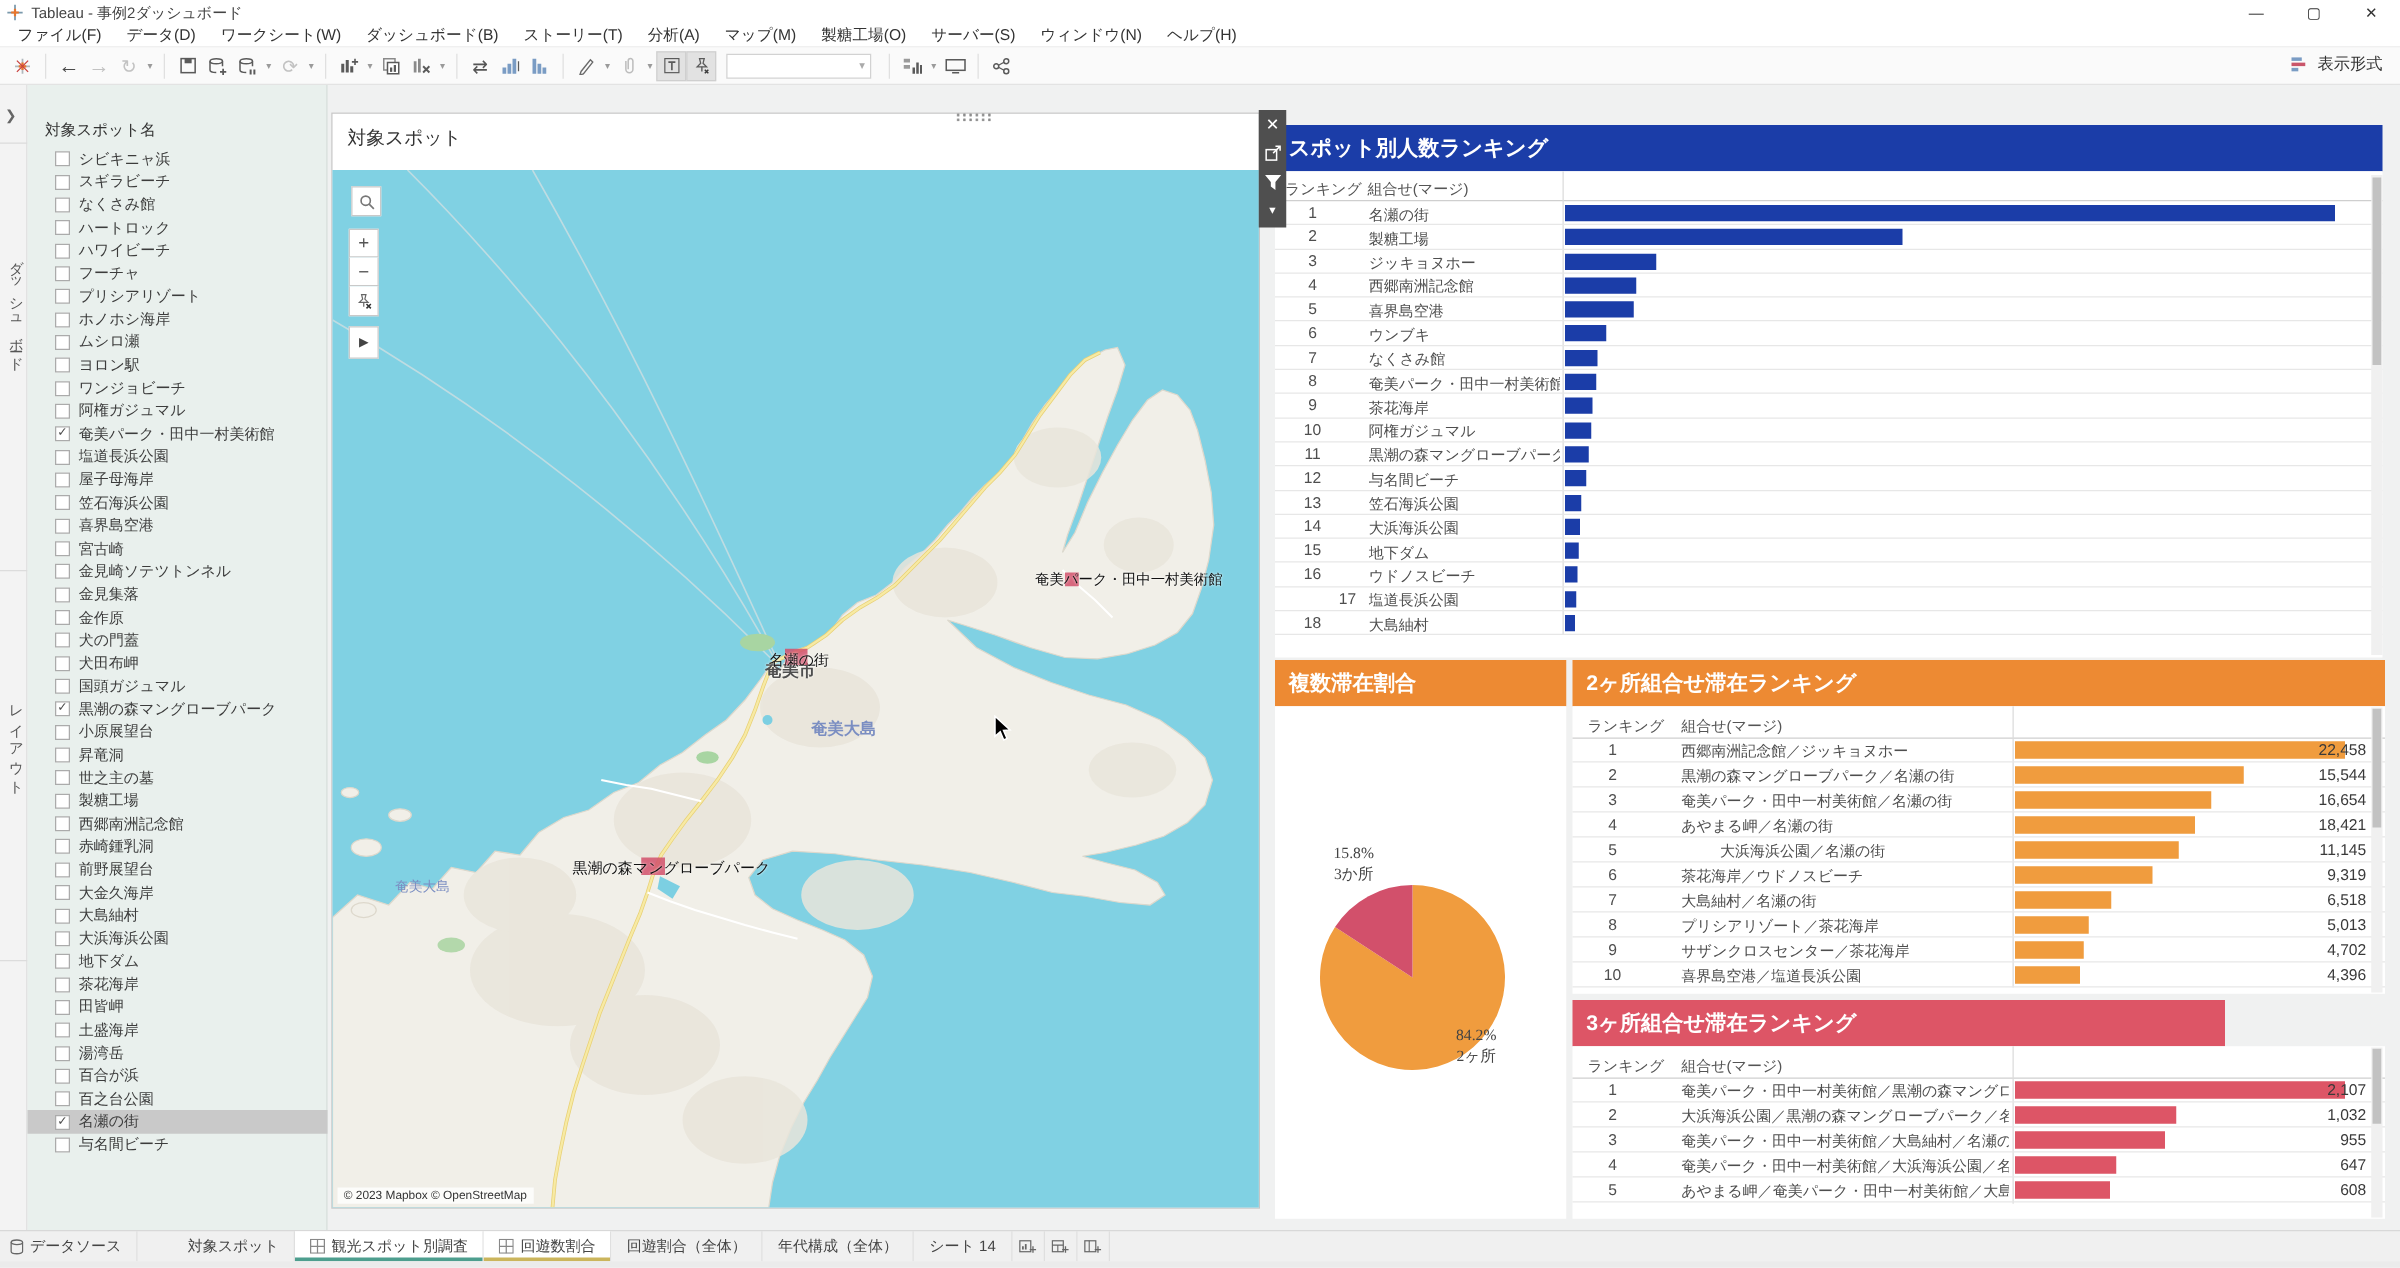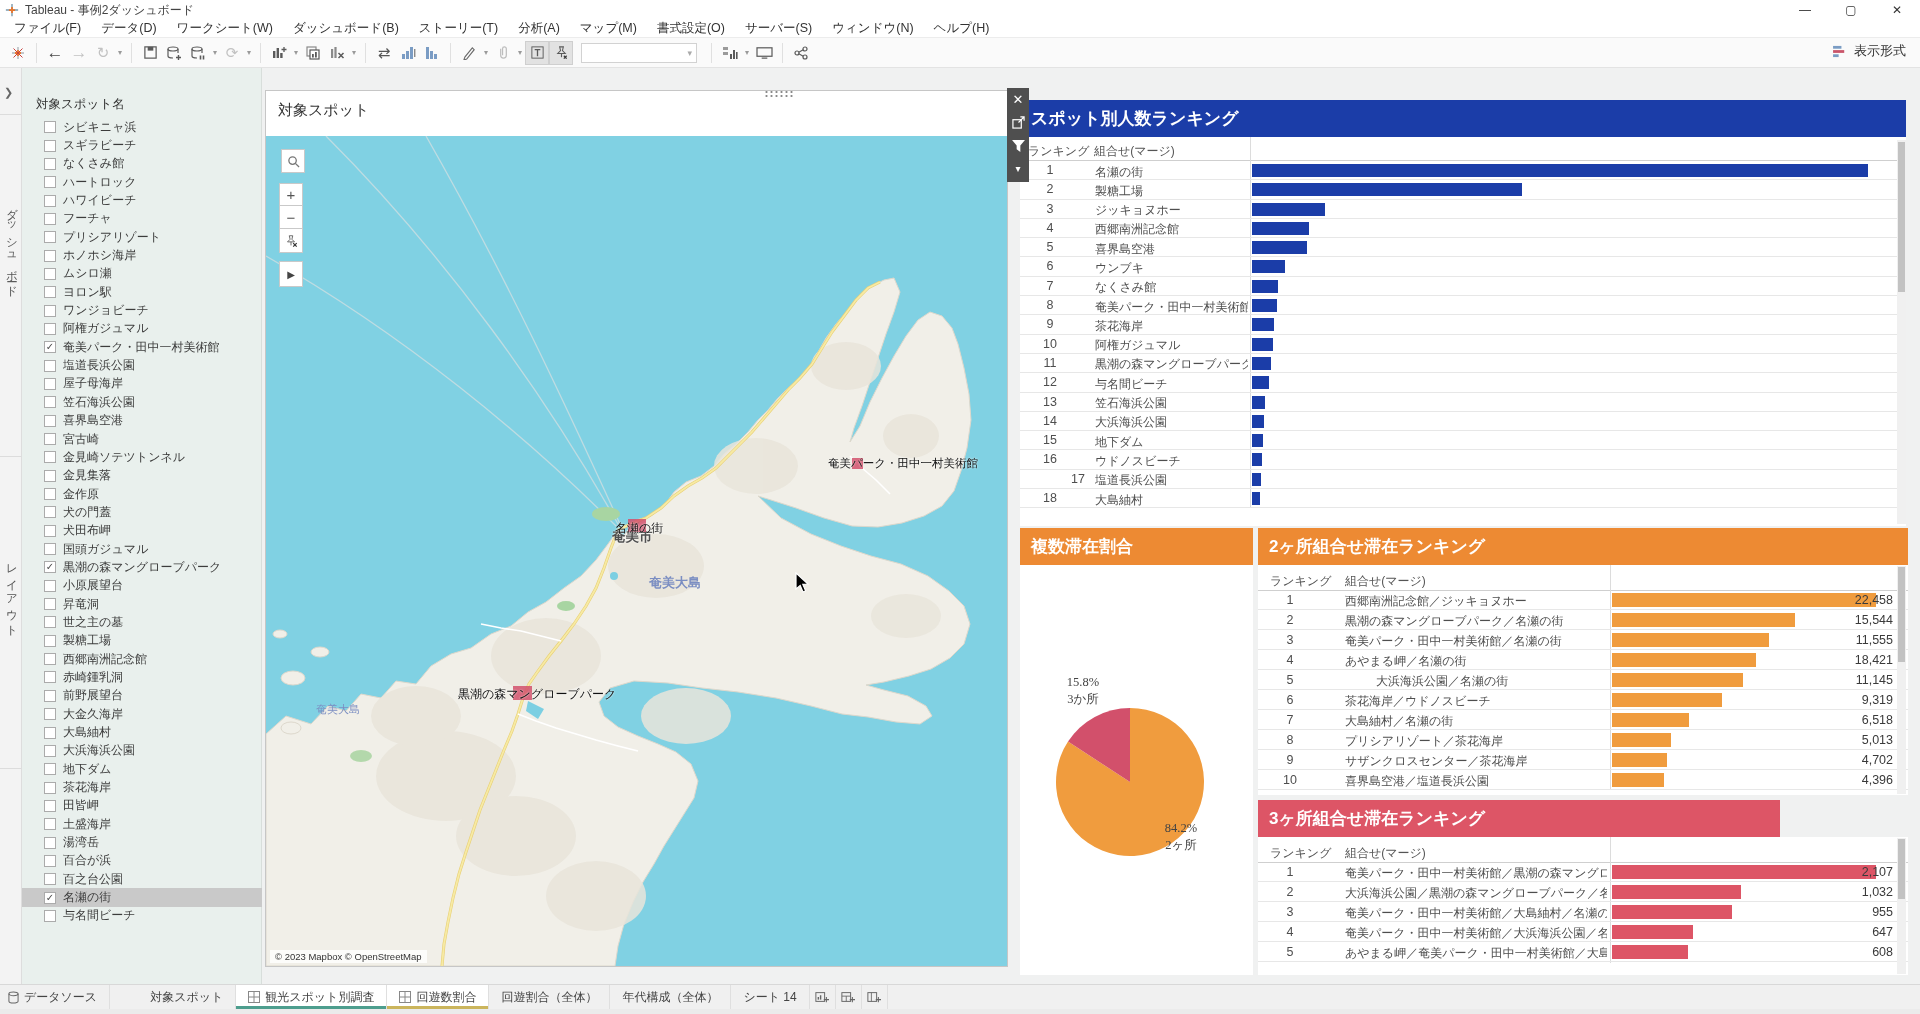--- a/index.html
+++ b/index.html
@@ -127,21 +127,21 @@
 </div>
 
 <div class="abs" id="menubar">
     <div class="menu-item">ファイル(F)</div>
     <div class="menu-item">データ(D)</div>
     <div class="menu-item">ワークシート(W)</div>
     <div class="menu-item">ダッシュボード(B)</div>
     <div class="menu-item">ストーリー(T)</div>
     <div class="menu-item">分析(A)</div>
     <div class="menu-item">マップ(M)</div>
-    <div class="menu-item">書式設定(O)</div>
+    <div class="menu-item">製糖工場(O)</div>
     <div class="menu-item">サーバー(S)</div>
     <div class="menu-item">ウィンドウ(N)</div>
     <div class="menu-item">ヘルプ(H)</div>
   </div>
 
 <div class="abs" id="toolbar">
   <span class="tb">
     <svg class="icon" width="16" height="16" viewBox="0 0 16 16">
         <path d="M8 2v12M2 8h12" stroke="#B0B7BC" stroke-width="1.4"></path>
         <path d="M8 5v6M5 8h6" stroke="#E8762C" stroke-width="1.8"></path>
@@ -712,21 +712,21 @@
       <div class="t-row" style="height: 20px;">
         <div class="t-rank" style="left: 0px; width: 64px; top: 3px;">2</div>
         <div class="t-name" style="left: 87px; width: 262px; top: 3px;">黒潮の森マングローブパーク／名瀬の街</div>
         <div class="t-bar" style="left: 354px; top: 3px; height: 14px; background: rgb(240, 156, 62); width: 183px;"></div>
         <div class="t-val" style="right: 15px; width: 70px; top: 3px;">15,544</div>
       </div>
       <div class="t-row" style="height: 20px;">
         <div class="t-rank" style="left: 0px; width: 64px; top: 3px;">3</div>
         <div class="t-name" style="left: 87px; width: 262px; top: 3px;">奄美パーク・田中一村美術館／名瀬の街</div>
         <div class="t-bar" style="left: 354px; top: 3px; height: 14px; background: rgb(240, 156, 62); width: 157px;"></div>
-        <div class="t-val" style="right: 15px; width: 70px; top: 3px;">11,555</div>
+        <div class="t-val" style="right: 15px; width: 70px; top: 3px;">16,654</div>
       </div>
       <div class="t-row" style="height: 20px;">
         <div class="t-rank" style="left: 0px; width: 64px; top: 3px;">4</div>
         <div class="t-name" style="left: 87px; width: 262px; top: 3px;">あやまる岬／名瀬の街</div>
         <div class="t-bar" style="left: 354px; top: 3px; height: 14px; background: rgb(240, 156, 62); width: 144px;"></div>
         <div class="t-val" style="right: 15px; width: 70px; top: 3px;">18,421</div>
       </div>
       <div class="t-row" style="height: 20px;">
         <div class="t-rank" style="left: 0px; width: 64px; top: 3px;">5</div>
         <div class="t-name" style="left: 86px; width: 262px; top: 3px; margin-left: 32px;">大浜海浜公園／名瀬の街</div>

